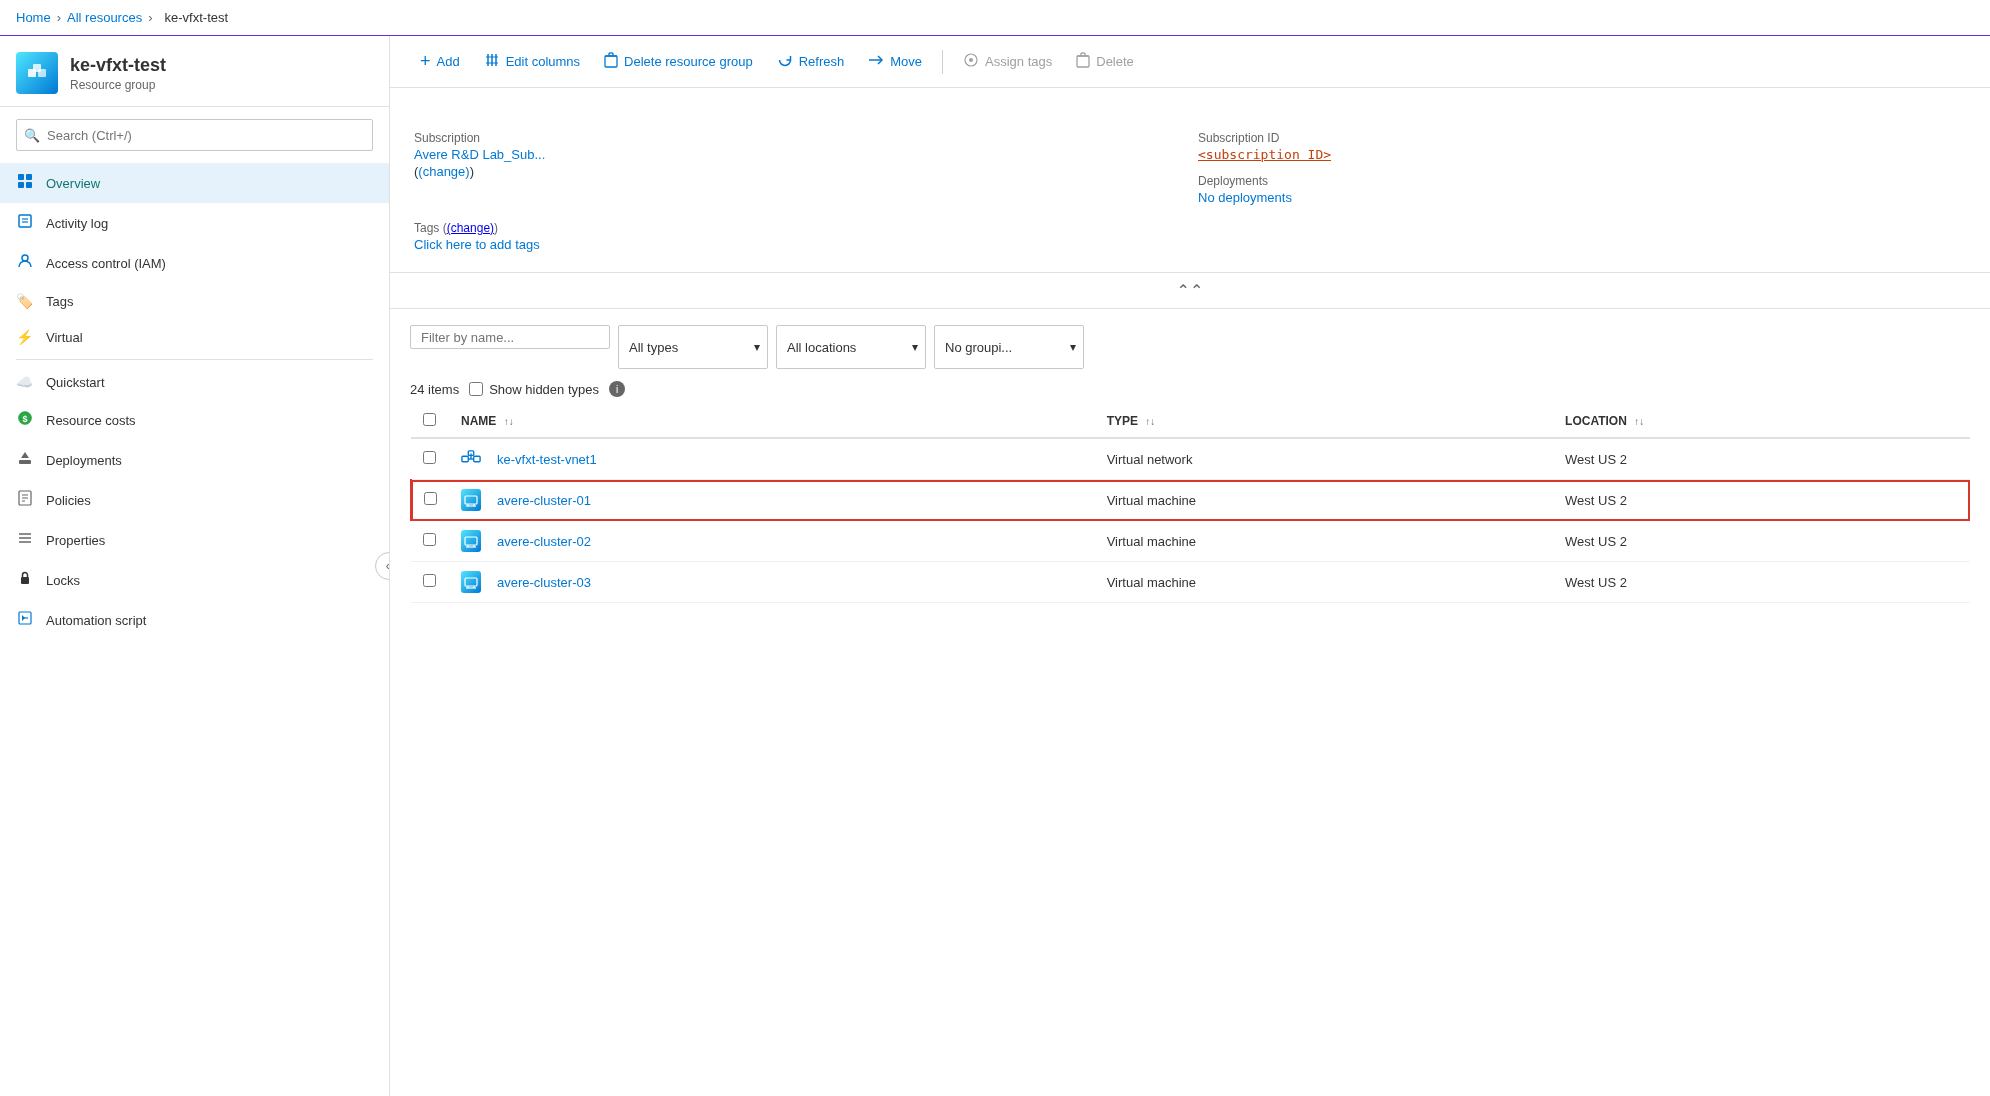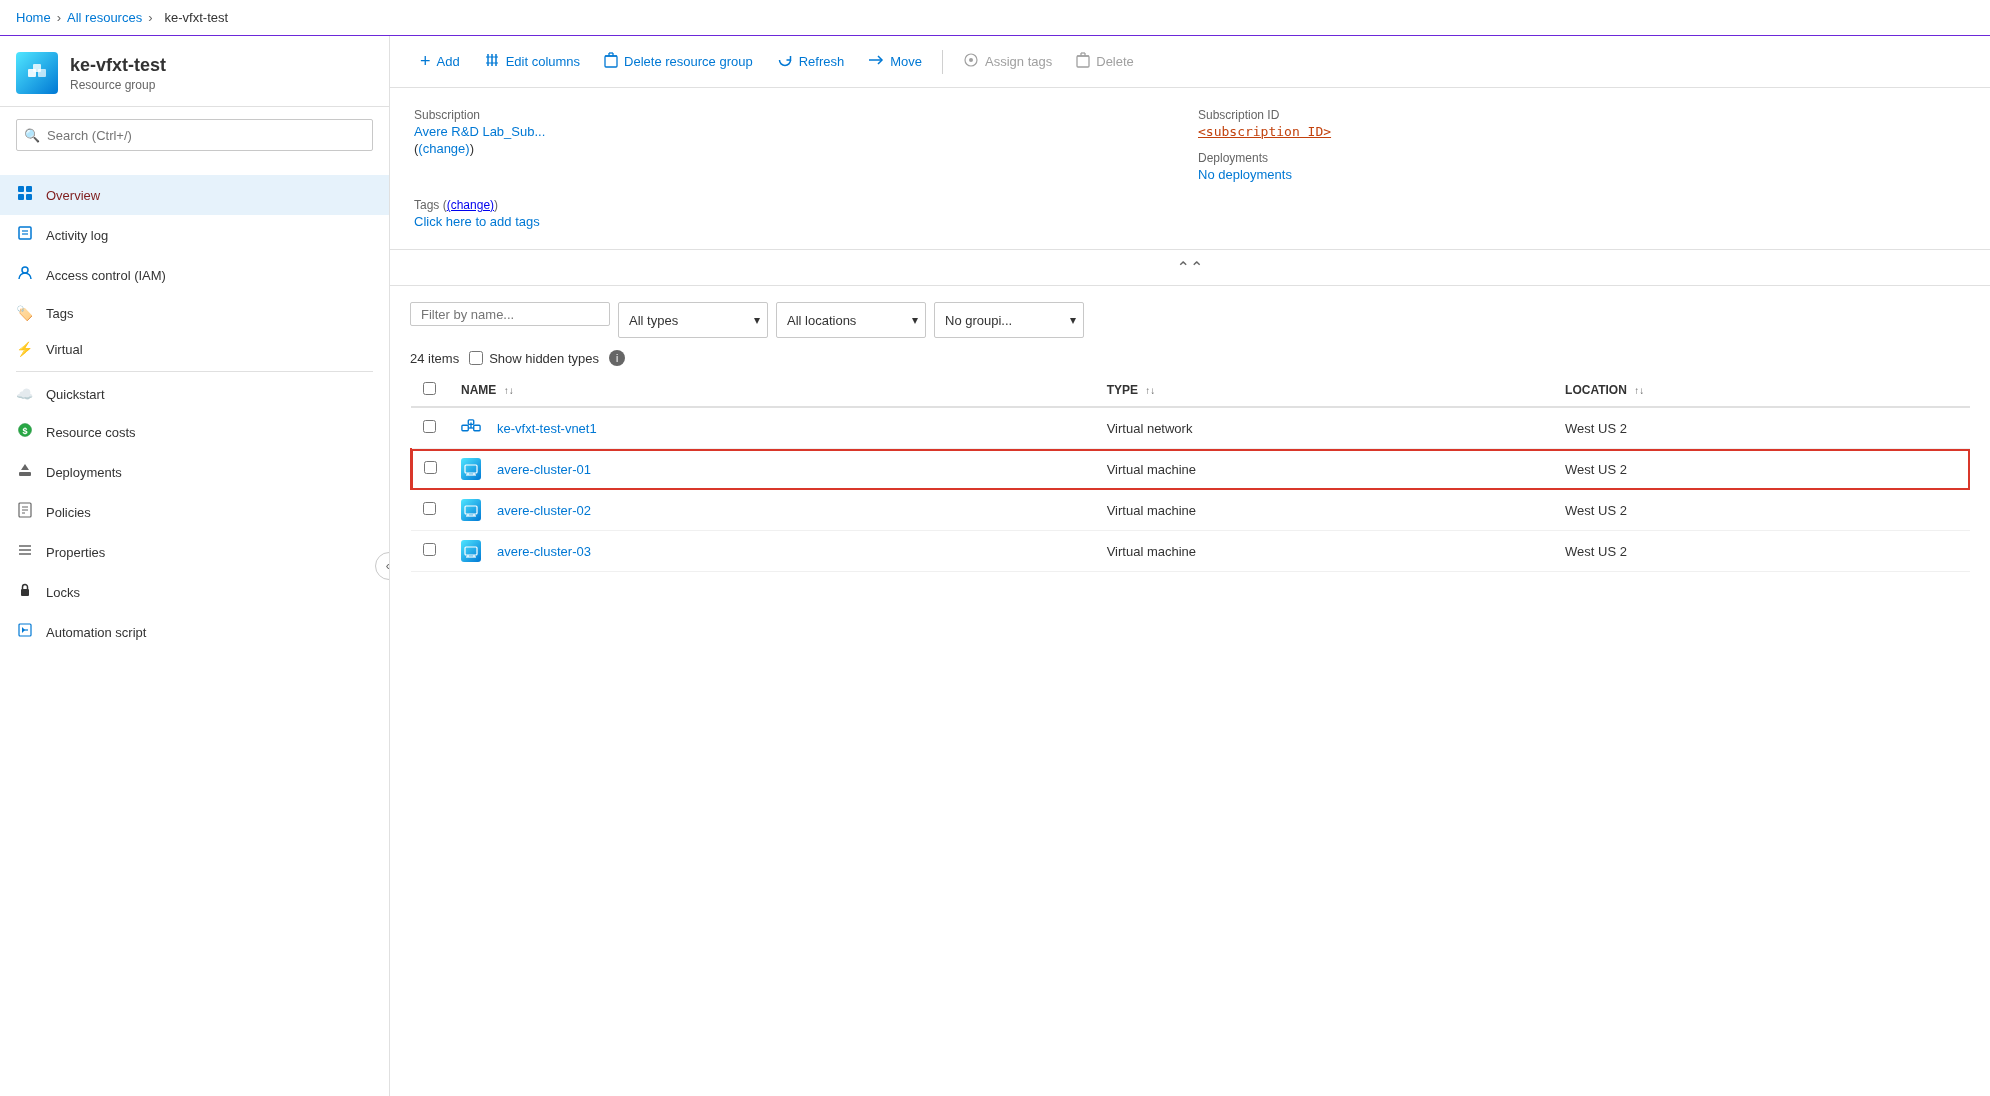--- a/index.html
+++ b/index.html
@@ -107,21 +107,21 @@
     .nav-item {
       display: flex;
       align-items: center;
       gap: 12px;
       padding: 10px 16px;
       cursor: pointer;
       font-size: 13px;
       color: #333;
       transition: background 0.1s;
     }
-    .nav-item.active { background: #e6f2fb; color: #7f1d1d; margin-top: 12px; }
+    .nav-item.active { background: #e6f2fb; color: #0f766e; }
     .nav-icon { width: 18px; text-align: center; font-size: 16px; }
 
     .nav-section-title {
       padding: 14px 16px 6px 16px;
       font-size: 12px;
       font-weight: 600;
       color: #444;
       text-transform: none;
     }
     .nav-divider {
@@ -174,20 +174,21 @@
     
     .info-section {
       background: #fff;
       padding: 20px 24px;
       border-bottom: 1px solid #e0e0e0;
     }
     .info-grid {
       display: grid;
       grid-template-columns: 1fr 1fr;
       gap: 16px;
+      margin-top: 23px;
     }
     .info-label { font-size: 12px; color: #666; margin-bottom: 2px; }
     .info-value { font-size: 13px; color: #333; }
     .info-value a { color: #0078d4; text-decoration: none; }
     .info-value.mono { font-family: monospace; color: #c2410c; text-decoration: underline; }
 
     .collapse-row {
       display: flex;
       justify-content: center;
       align-items: center;
@@ -219,21 +220,21 @@
       height: 24px;
       padding: 0 10px;
       border: 1px solid #c8c8c8;
       border-radius: 2px;
       font-size: 13px;
       color: #666;
       min-width: 200px;
       outline: none;
     }
     .filter-select {
-      height: 36px;
+      height: 44px;
       padding: 0 28px 0 10px;
       border: 1px solid #c8c8c8;
       border-radius: 2px;
       font-size: 13px;
       color: #333;
       background: #fff;
       appearance: none;
       cursor: pointer;
       min-width: 150px;
       outline: none;

